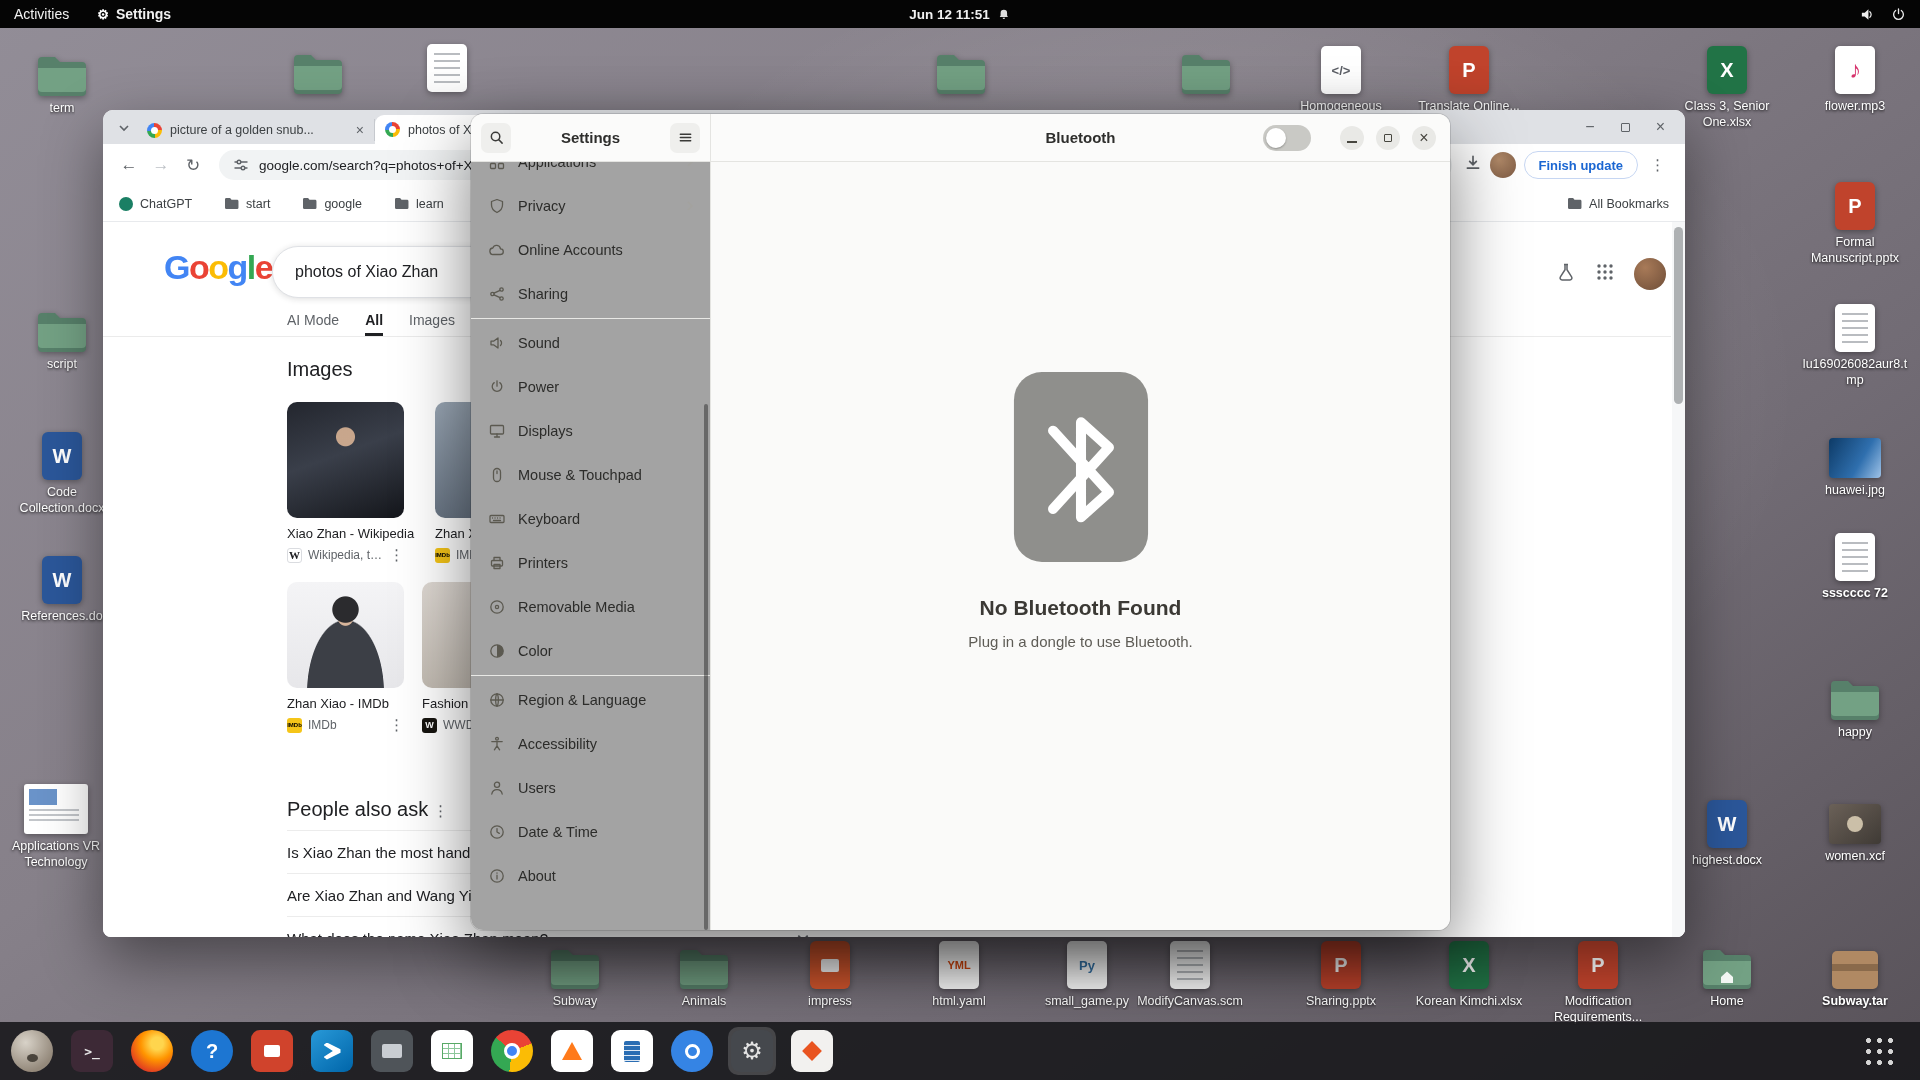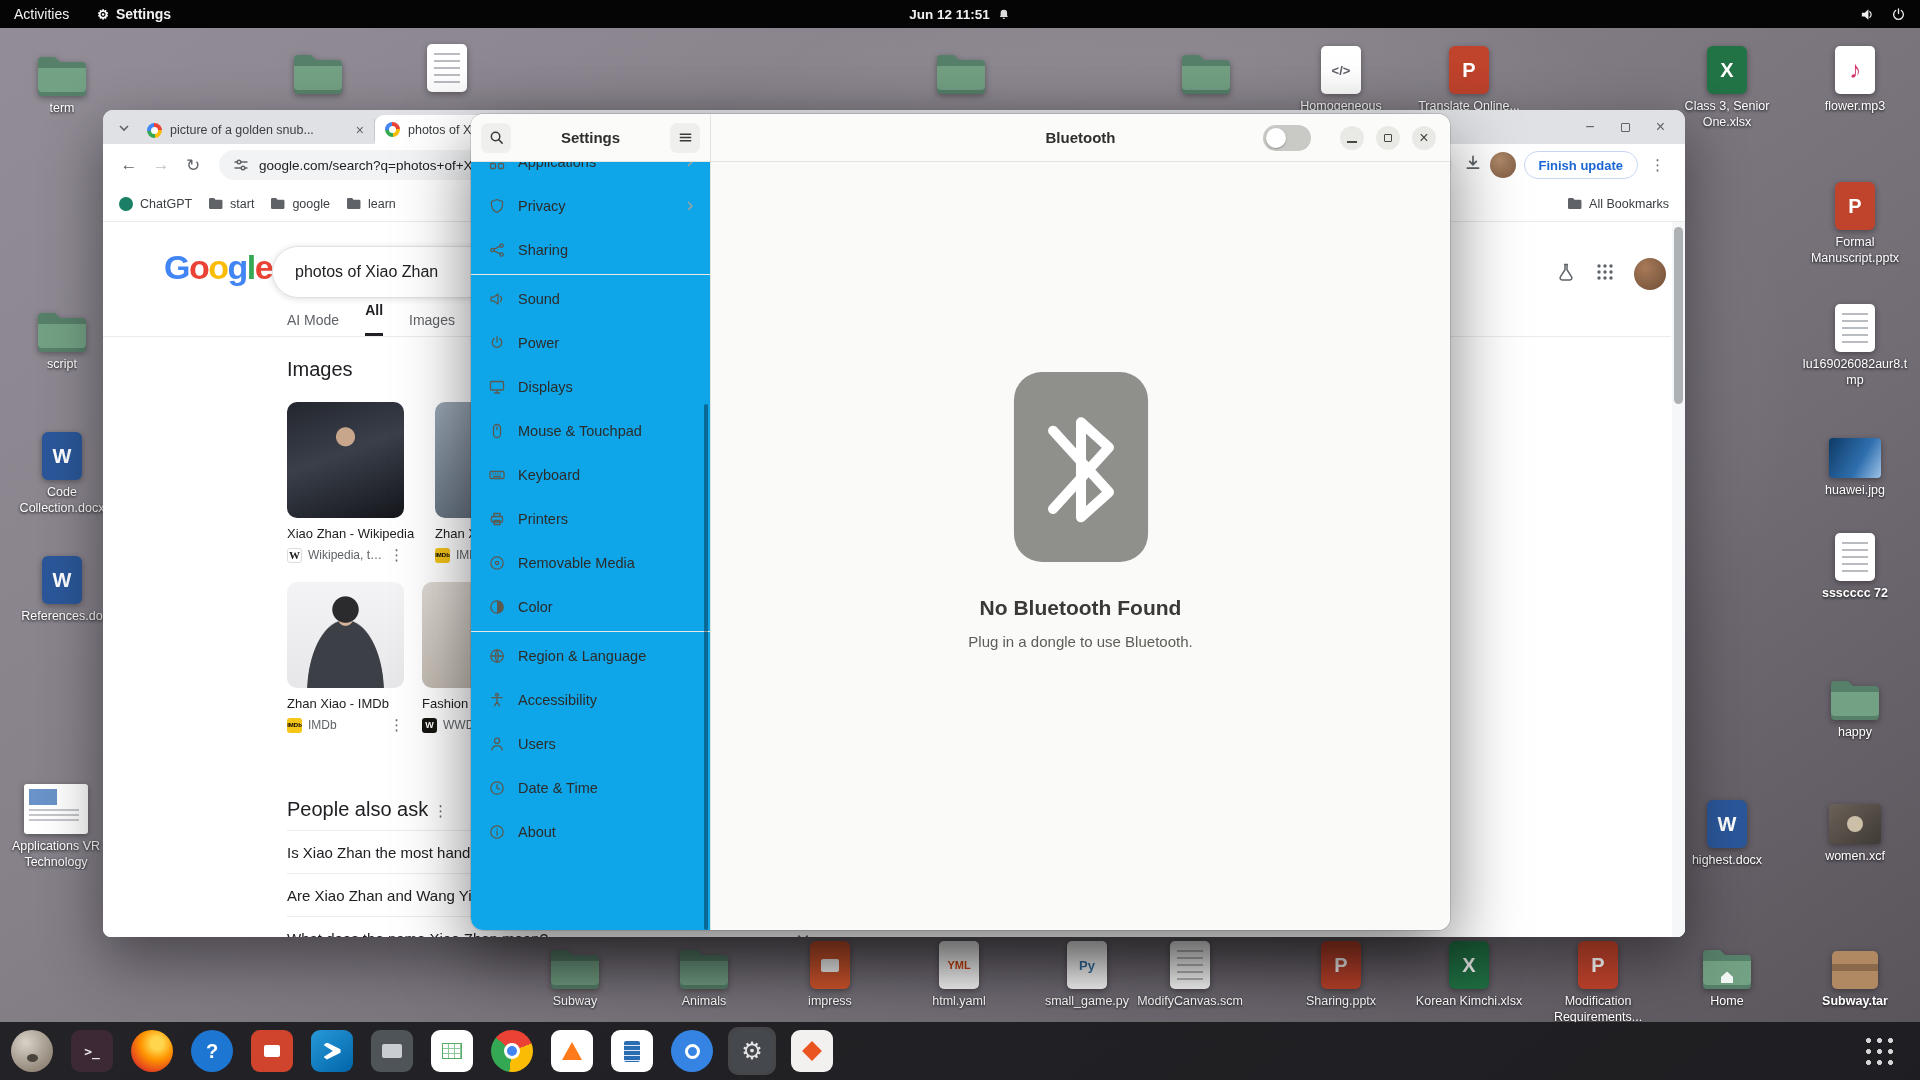--- a/index.html
+++ b/index.html
@@ -70,21 +70,21 @@
 
   
   .glogo{position:absolute;left:61px;top:26px;font-size:34px;font-weight:bold;letter-spacing:-1.5px}
   .gsearch{position:absolute;left:169px;top:24px;width:600px;height:52px;border-radius:26px;background:#fff;
     border:1px solid #dfe1e5;box-shadow:0 1px 6px rgba(32,33,36,.15);display:flex;align-items:center;
     padding:0 22px;font-size:16px;color:#202124}
   .gtools{position:absolute;left:1453px;top:36px;display:flex;align-items:center;gap:20px}
   .g-avatar{width:32px;height:32px;border-radius:50%;background:radial-gradient(circle at 35% 30%,#a87a58,#6f4e38)}
   .gtabs{position:absolute;left:184px;top:84px;display:flex;gap:26px;font-size:14px;color:#5f6368;align-items:flex-end;height:30px}
   .gtab{padding-bottom:8px}
-  .gtab.active{color:#202124;font-weight:bold;border-bottom:3px solid #202124;padding-bottom:15px}
+  .gtab.active{color:#202124;font-weight:bold;border-bottom:3px solid #202124;padding-bottom:5px}
   .gdivider{position:absolute;left:0;right:14px;top:114px;height:1px;background:#ebebeb}
   .gimages-h,.gpaa-h{position:absolute;font-size:20px;color:#202124;font-weight:normal}
   .gimg{position:absolute;border-radius:10px}
   .gimg1{background:
     radial-gradient(circle at 50% 30%,rgba(216,178,148,.9) 0 9%,transparent 10%),
     linear-gradient(160deg,#23262e 0%,#3a3f4a 45%,#14161b 100%)}
   .gimg2{background:linear-gradient(170deg,#9aa7b5,#5f6b7a)}
   .gimg3{background:
     radial-gradient(circle at 50% 26%,#2b2b2e 0 13%,transparent 14%),
     radial-gradient(circle at 50% 34%,#d7b49a 0 8%,transparent 9%),
@@ -118,21 +118,21 @@
   .s-ptitle{position:absolute;left:0;right:0;text-align:center;font-weight:bold;font-size:15px;color:#2e2e2c}
   .toggle{position:absolute;left:552px;width:48px;height:26px;border-radius:13px;background:#c9c9c5}
   .toggle .knob{position:absolute;left:3px;top:3px;width:20px;height:20px;border-radius:50%;background:#fff;
     box-shadow:0 1px 2px rgba(0,0,0,.3)}
   .s-ctrls{display:flex;align-items:center;gap:12px;position:relative;z-index:2}
   .wbtn{width:24px;height:24px;border-radius:50%;background:#e9e9e6;display:flex;align-items:center;
     justify-content:center;color:#47463f;font-size:14px;border:none}
   .wbtn .maxbox{width:8px;height:8px;border:1.4px solid #47463f;border-radius:1px}
   .wbtn .minline{width:10px;height:2px;background:#47463f;margin-top:8px}
   .s-body{flex:1;display:flex;min-height:0}
-  .s-side{width:240px;border-right:1px solid #e4e4e1;background:#0ea5e9;position:relative;overflow:hidden}
+  .s-side{width:240px;border-right:1px solid #e4e4e1;background:#a3a3a3;position:relative;overflow:hidden}
   .s-list{margin-top:-22px}
   .s-row{height:44px;display:flex;align-items:center;padding:0 14px 0 18px;gap:13px;font-size:14.5px;color:#2c2c2a}
   .sicon{width:16px;height:16px;color:#5b5950;flex:none}
   .s-chev{margin-left:auto;color:#a3a29e;display:flex}
   .s-sep{height:1px;background:#e8e8e5;margin:2px 0}
   .s-sbar{position:absolute;right:2px;top:242px;width:4px;height:526px;border-radius:2px;background:rgba(0,0,0,.36)}
   .s-main{flex:1;display:flex;flex-direction:column;align-items:center;background:#fafaf9;overflow:hidden}
   .bt-icon{margin-top:210px}
   .bt-title{margin-top:30px;font-size:21px;font-weight:bold;color:#3b3935}
   .bt-sub{margin-top:13px;font-size:15px;color:#5e5c56}
@@ -428,21 +428,21 @@
     <span>
       <svg width="18" height="18" viewBox="0 0 16 16" fill="none" stroke="#5f6368" stroke-width="1.5" stroke-linecap="round">
           <path d="M8 2v7M5 6.5L8 9.5l3-3M3 12.5h10"></path>
         </svg>
     </span>
     <span class="tb-avatar"></span>
     <button class="update-btn">Finish update</button>
     <span class="kebab">⋮</span>
   </div>
   <div class="bookmarksbar">
-    <div id="bookmarks" style="display:flex;gap:16px">
+    <div id="bookmarks" style="display:flex;gap:32px">
         <div class="bm">
           <span style="width:14px;height:14px;border-radius:50%;background:#1a7f64;display:inline-block"></span>
           <span>ChatGPT</span>
         </div>
         <div class="bm">
           <svg width="15" height="13" viewBox="0 0 16 14">
             <path d="M1 2.5A1.5 1.5 0 012.5 1h4l1.5 2h6A1.5 1.5 0 0115.5 4.5v7A1.5 1.5 0 0114 13H2.5A1.5 1.5 0 011 11.5z" fill="#5f6368"></path>
           </svg>
           <span>start</span>
         </div>
@@ -613,20 +613,26 @@
             </svg>
             <span>Privacy</span>
             <span class="s-chev">
               <svg width="12" height="12" viewBox="0 0 12 12" fill="none" stroke="currentColor" stroke-width="1.5">
                 <path d="M4 2l4 4-4 4"></path>
               </svg>
             </span>
           </div>
           <div class="s-row">
             <svg class="sicon" viewBox="0 0 16 16" fill="none" stroke="currentColor" stroke-width="1.3" stroke-linecap="round" stroke-linejoin="round">
+              <path d="M4.5 12.5h7a2.8 2.8 0 000-5.6 4 4 0 00-7.7-.9 3.2 3.2 0 00.7 6.5z"></path>
+            </svg>
+            <span>Online Accounts</span>
+          </div>
+          <div class="s-row">
+            <svg class="sicon" viewBox="0 0 16 16" fill="none" stroke="currentColor" stroke-width="1.3" stroke-linecap="round" stroke-linejoin="round">
               <circle cx="3.5" cy="8" r="1.7"></circle>
               <circle cx="12.5" cy="3.5" r="1.7"></circle>
               <circle cx="12.5" cy="12.5" r="1.7"></circle>
               <path d="M5 7.2l6-2.9M5 8.8l6 2.9"></path>
             </svg>
             <span>Sharing</span>
           </div>
           <div class="s-sep"></div>
           <div class="s-row">
             <svg class="sicon" viewBox="0 0 16 16" fill="none" stroke="currentColor" stroke-width="1.3" stroke-linecap="round" stroke-linejoin="round">

